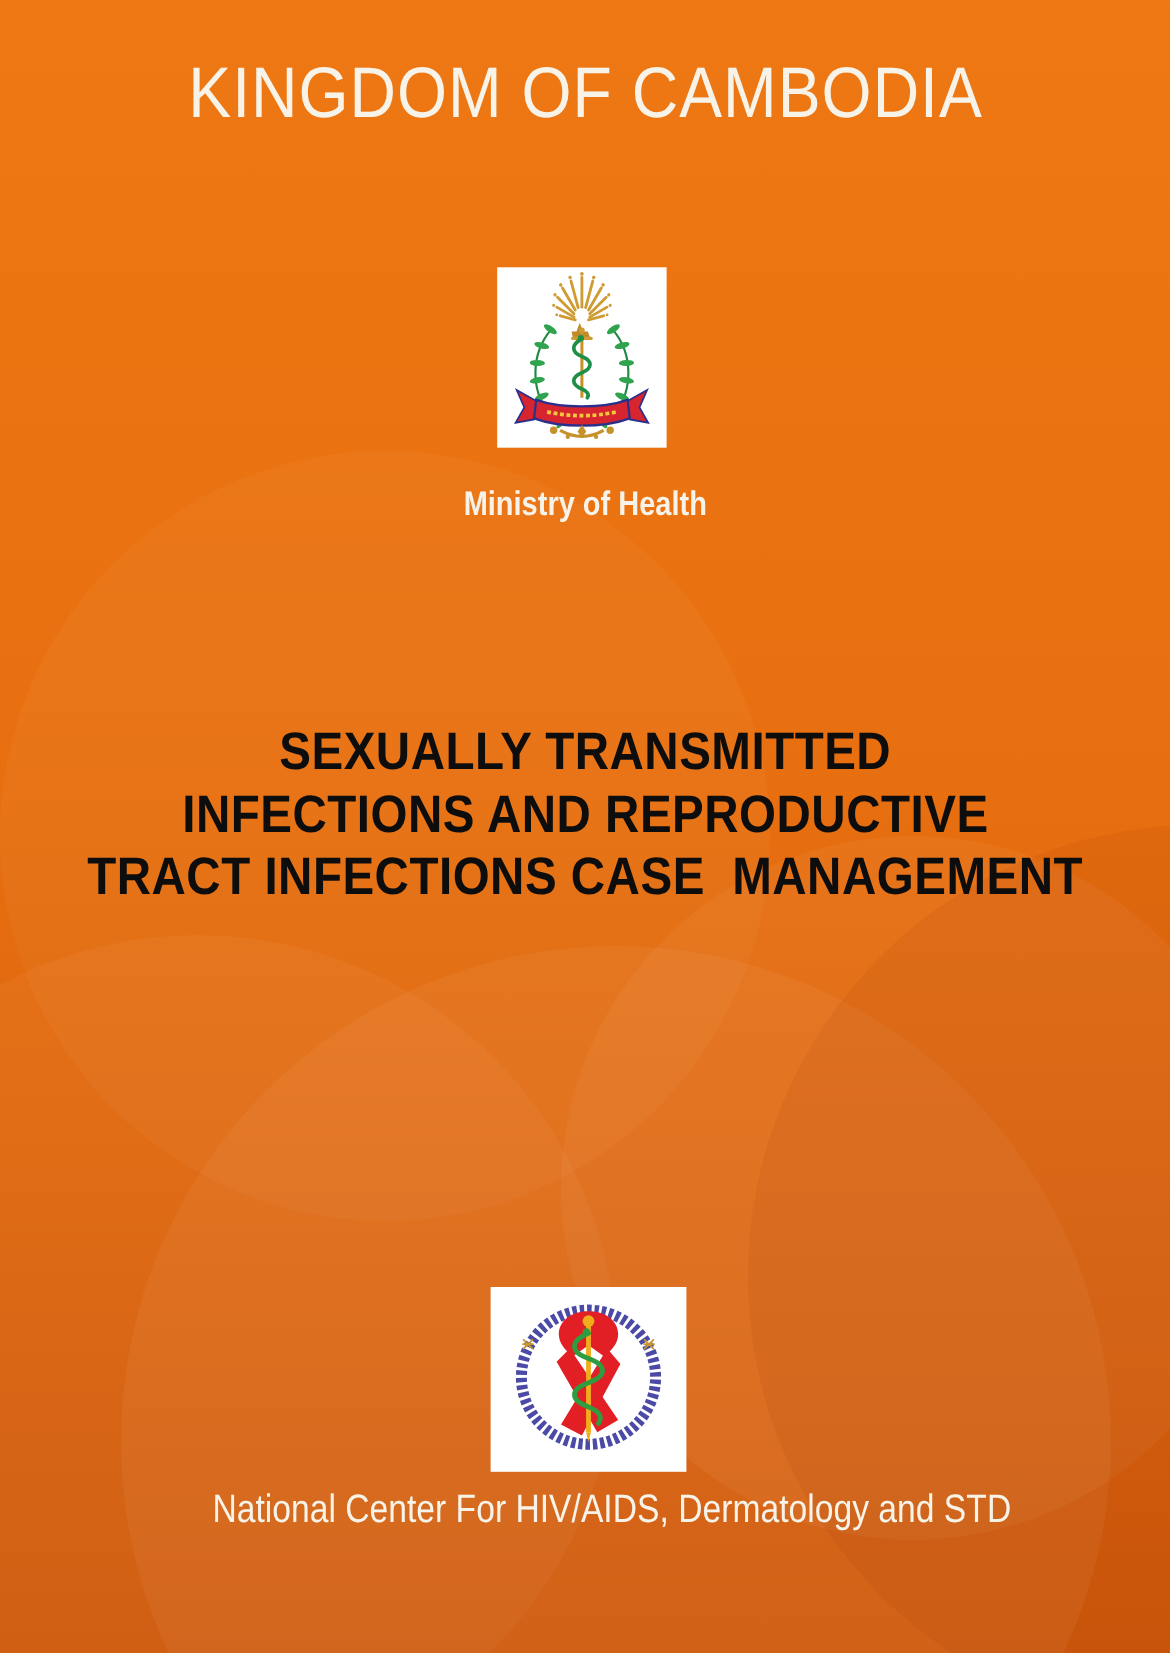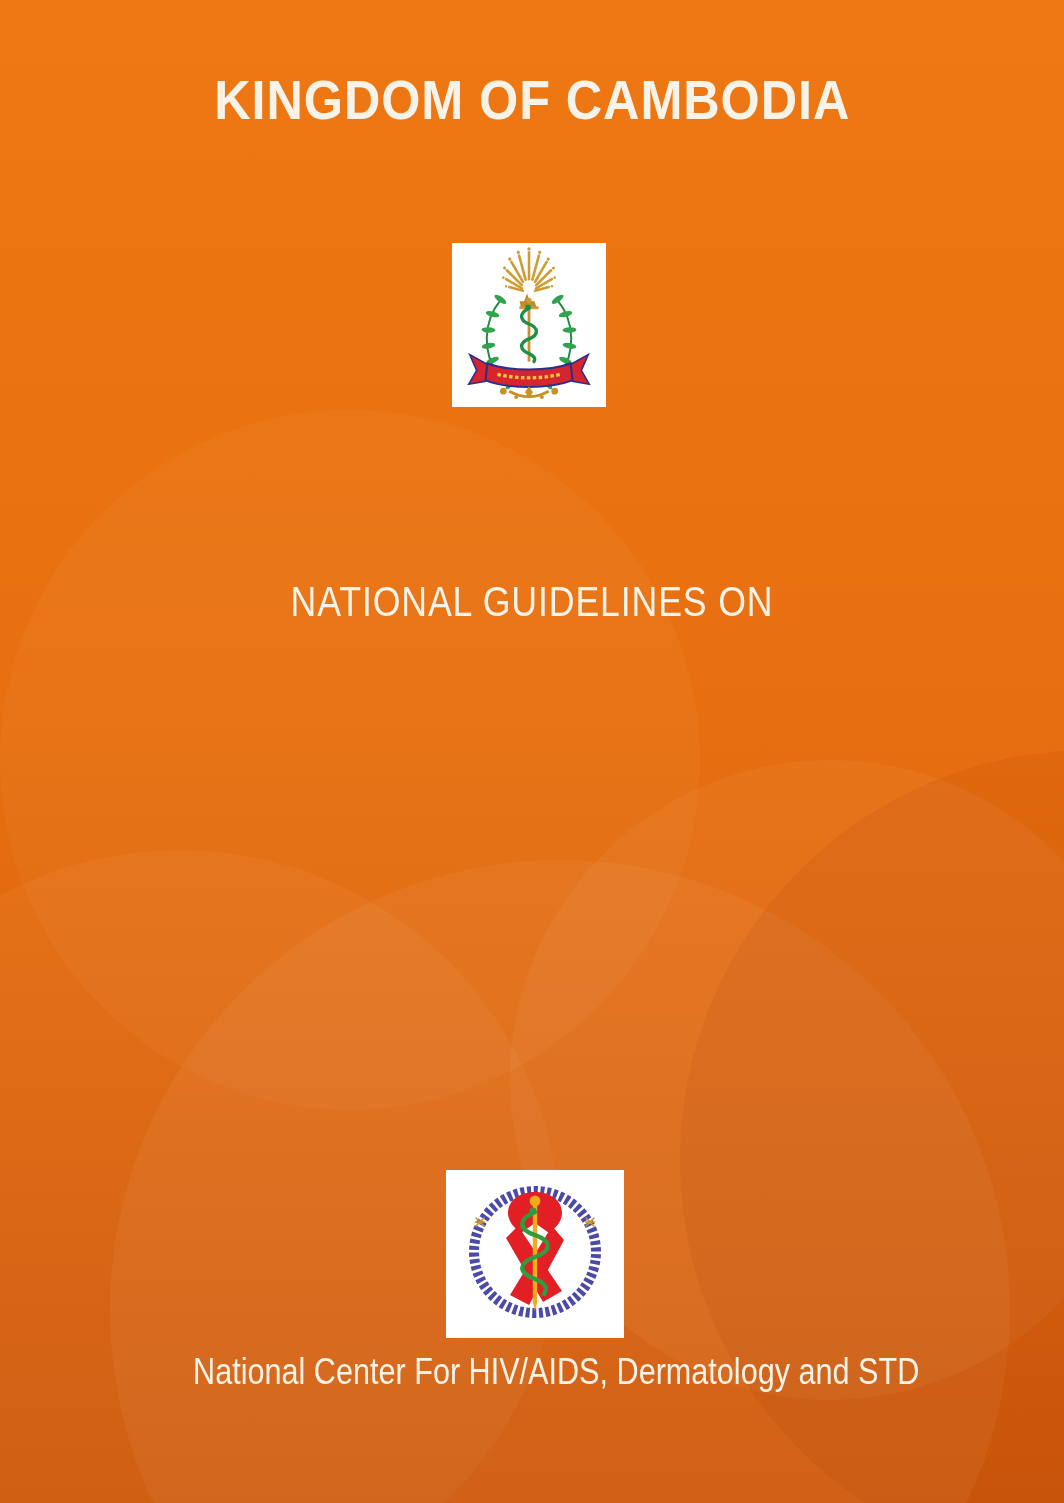--- a/index.html
+++ b/index.html
@@ -31,21 +31,21 @@
   .bgc1{width:900px;height:900px;left:110px;top:860px;background:rgba(255,236,212,0.055);}
   .bgc2{width:760px;height:760px;left:-200px;top:850px;background:rgba(255,236,212,0.045);}
   .bgc3{width:640px;height:640px;left:510px;top:760px;background:rgba(255,242,222,0.05);}
   .bgc4{width:700px;height:700px;left:0px;top:410px;background:rgba(255,242,222,0.035);}
   .bgc5{width:820px;height:820px;left:680px;top:750px;background:rgba(125,32,0,0.07);}
 
   .line{position:absolute;left:0;width:100%;text-align:center;color:var(--text-light);}
   .cond{display:inline-block;transform:scaleX(0.85);transform-origin:50% 50%;white-space:pre-wrap;}
   .cond-wide{display:inline-block;transform:scaleX(0.9);transform-origin:50% 50%;white-space:pre-wrap;}
 
-  .kingdom{top:72px;font-size:56px;line-height:56px;font-weight:700;letter-spacing:1px;}
+  .kingdom{top:56px;font-size:65px;line-height:56px;font-weight:400;letter-spacing:1px;}
   .motto{top:128px;font-size:31px;line-height:40px;font-weight:400;}
   .motto .cond{word-spacing:22px;}
   .emblem-box{position:absolute;left:50%;background:#fff;}
   .moh-box{top:243px;width:154px;height:164px;margin-left:-80px;}
   .nchads-box{top:1170px;width:178px;height:168px;margin-left:-86px;}
   .moh-label{top:436px;font-size:31px;line-height:44px;font-weight:700;}
   .kicker{top:576px;font-size:42px;line-height:52px;font-weight:400;letter-spacing:1px;}
   .main-title{top:655px;color:var(--text-dark);font-size:48px;line-height:57px;font-weight:700;letter-spacing:0.5px;}
   .date{top:848px;font-size:36px;line-height:48px;font-weight:400;}
   .footer-org{top:1350px;font-size:36px;line-height:44px;font-weight:400;margin-left:24px;}
@@ -155,22 +155,27 @@
       <g fill="#C6922A">
         <path d="M57 150 q 20 11 40 0" stroke="#C6922A" stroke-width="3" fill="none"></path>
         <circle cx="51" cy="150" r="3.4"></circle>
         <circle cx="103" cy="150" r="3.4"></circle>
         <circle cx="64" cy="156" r="2"></circle>
         <circle cx="90" cy="156" r="2"></circle>
         <path d="M77 145 l4 6 -4 6 -4 -6 z"></path>
       </g>
     </svg>
   </div>
-
-  <div class="line kicker"><span class="cond">NATIONAL GUIDELINES ON</span></div>
+  <div class="line moh-label"><span class="cond">Ministry of Health</span></div>
+
+  <div class="line main-title">
+    <span class="cond-wide">SEXUALLY TRANSMITTED</span><br>
+    <span class="cond-wide">INFECTIONS AND REPRODUCTIVE</span><br>
+    <span class="cond-wide">TRACT INFECTIONS CASE  MANAGEMENT</span>
+  </div>
 
   <div class="emblem-box nchads-box">
     <svg viewBox="0 0 178 168" aria-hidden="true">
 
       <g>
         <circle cx="89" cy="82" r="61" fill="none" stroke="var(--ring-blue)" stroke-width="10" stroke-dasharray="4 2.6" opacity="0.92" transform="rotate(8 89 82)"></circle>
         <g stroke="#C8962C" stroke-width="1.6" stroke-linecap="round">
           <path d="M30 48 l8 8 M38 48 l-8 8 M29.5 52 h9"></path>
           <path d="M140 48 l8 8 M148 48 l-8 8 M139.5 52 h9"></path>
         </g>

